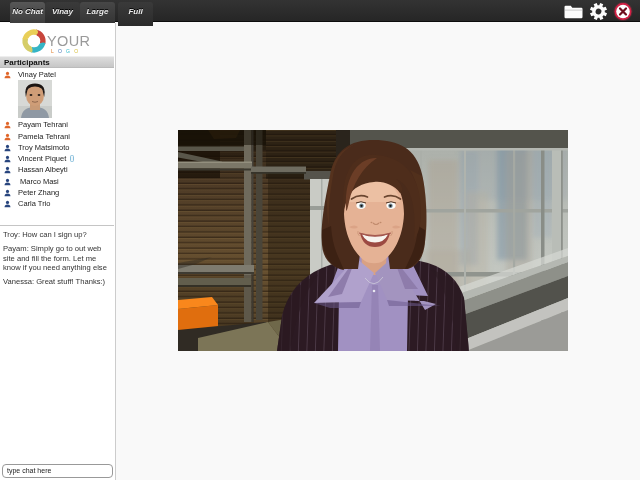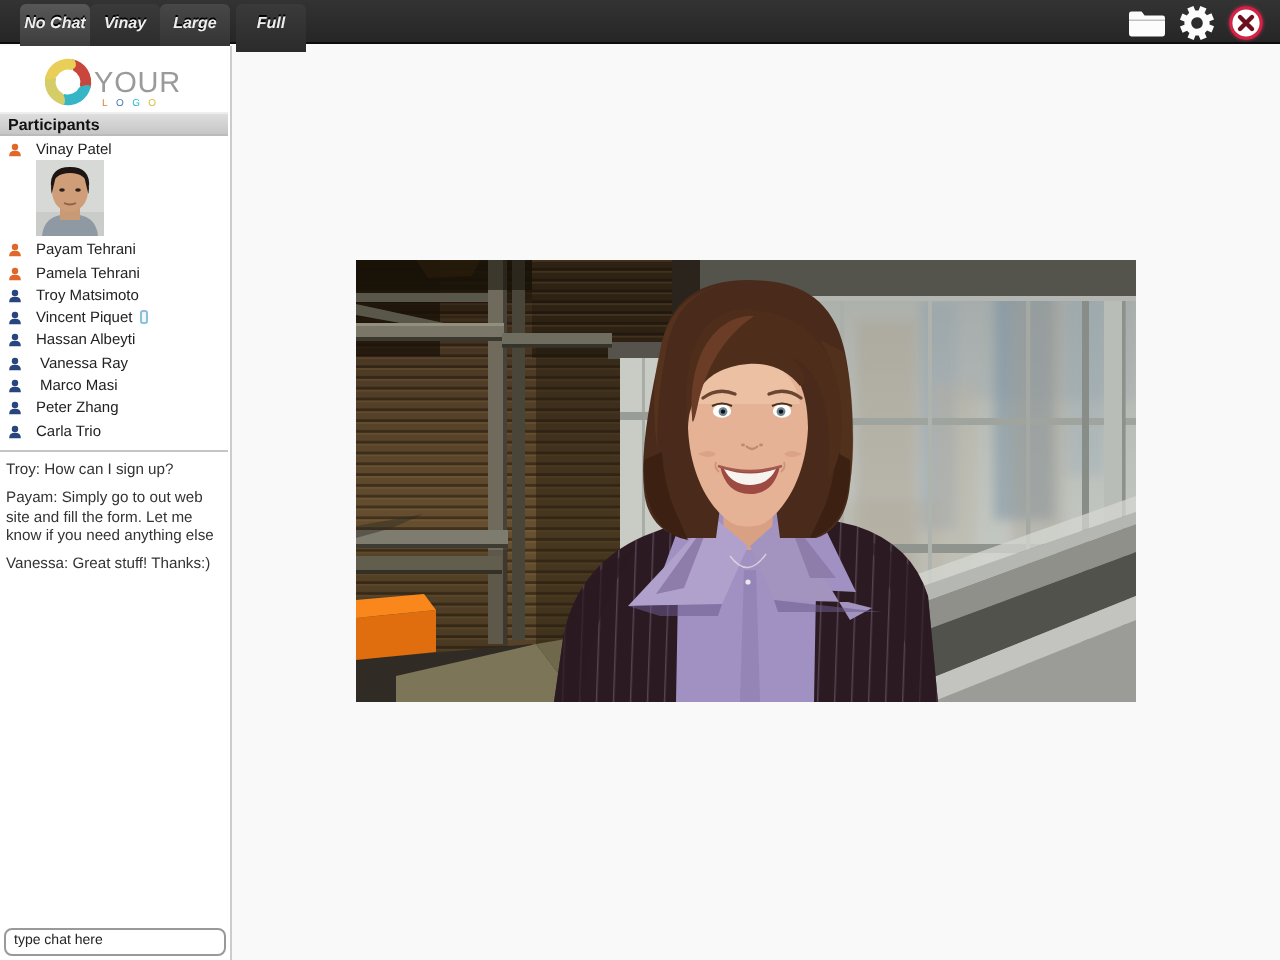--- a/index.html
+++ b/index.html
@@ -131,27 +131,20 @@
           <circle cx="5" cy="2.8" r="2.3" fill="#28457e"></circle>
           <path d="M0.8 9.5 Q0.8 5.6 5 5.6 Q9.2 5.6 9.2 9.5 Z" fill="#28457e"></path>
         </svg>
         <span class="nm">Hassan Albeyti</span>
       </div>
     <div class="prow">
         <svg class="picon" viewBox="0 0 10 10">
           <circle cx="5" cy="2.8" r="2.3" fill="#28457e"></circle>
           <path d="M0.8 9.5 Q0.8 5.6 5 5.6 Q9.2 5.6 9.2 9.5 Z" fill="#28457e"></path>
         </svg>
-        <span class="nm" style="left:20px">Vanessa Ray</span>
-      </div>
-    <div class="prow">
-        <svg class="picon" viewBox="0 0 10 10">
-          <circle cx="5" cy="2.8" r="2.3" fill="#28457e"></circle>
-          <path d="M0.8 9.5 Q0.8 5.6 5 5.6 Q9.2 5.6 9.2 9.5 Z" fill="#28457e"></path>
-        </svg>
         <span class="nm" style="left:20px">Marco Masi</span>
       </div>
     <div class="prow">
         <svg class="picon" viewBox="0 0 10 10">
           <circle cx="5" cy="2.8" r="2.3" fill="#28457e"></circle>
           <path d="M0.8 9.5 Q0.8 5.6 5 5.6 Q9.2 5.6 9.2 9.5 Z" fill="#28457e"></path>
         </svg>
         <span class="nm">Peter Zhang</span>
       </div>
     <div class="prow">

